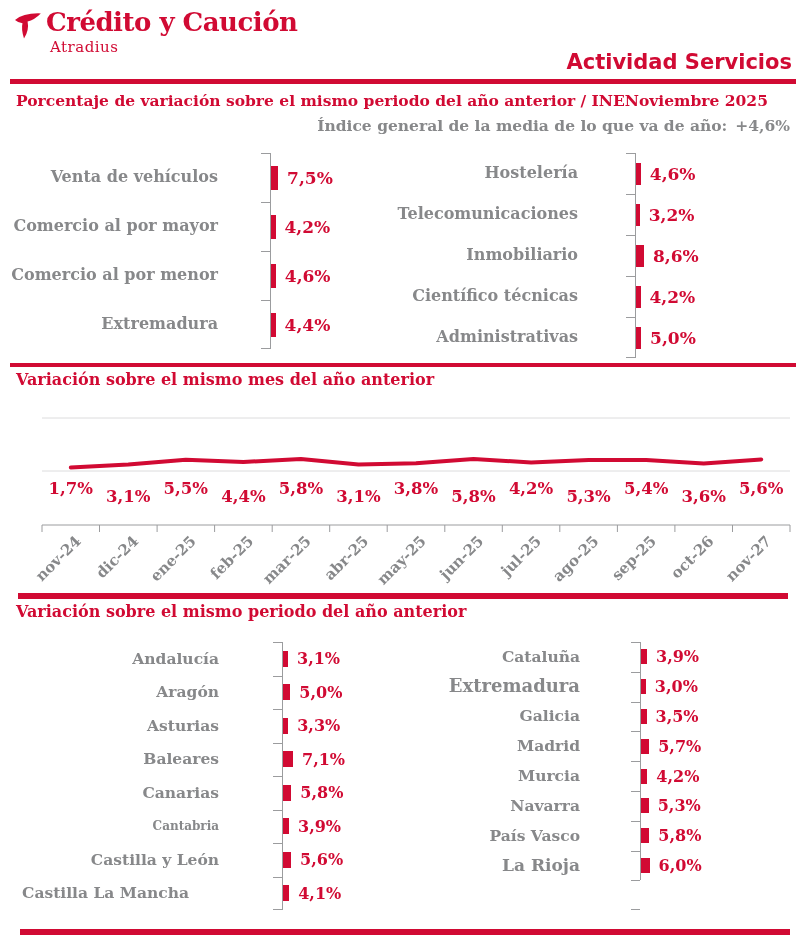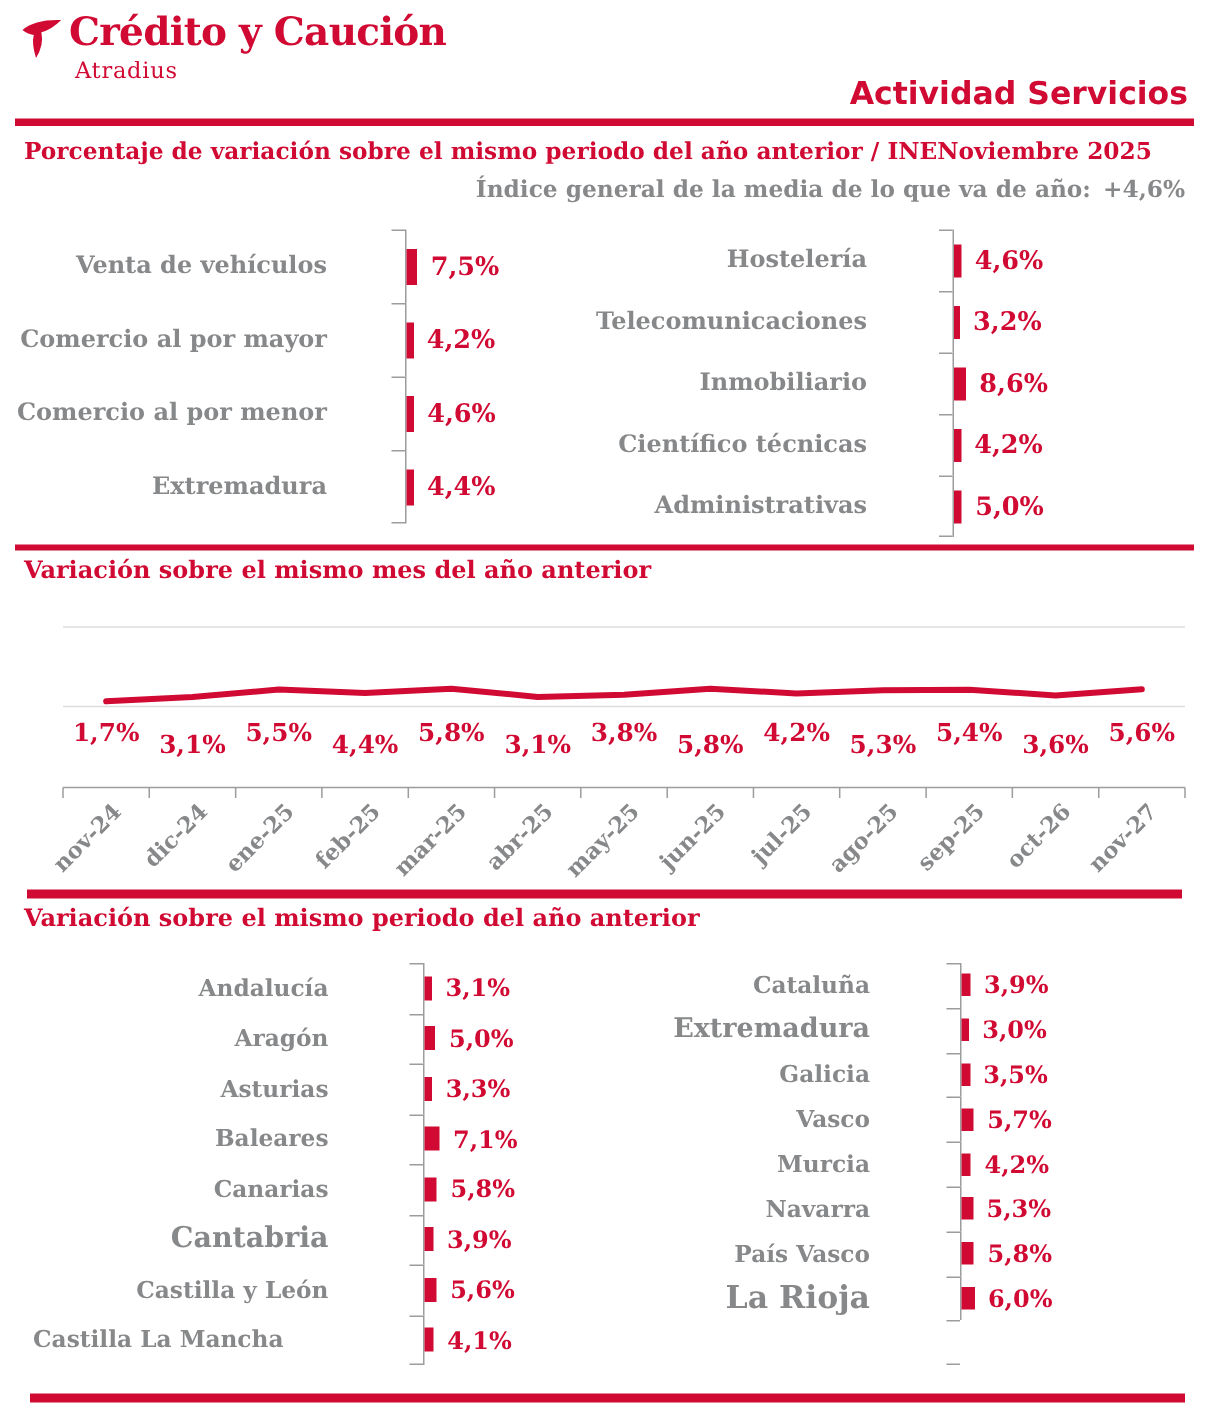--- a/index.html
+++ b/index.html
@@ -251,21 +251,21 @@
         </div>
       </div>
       <div class="bar-row" style="height: 33.5px;">
         <div class="bar-label" style="width: 272px; padding-right: 63px; font-size: 15.5px;">Canarias</div>
         <div class="bar-area">
           <div class="bar" style="width: 8.3px; height: 16px;"></div>
           <span class="bar-value" style="font-size: 16px;">5,8%</span>
         </div>
       </div>
       <div class="bar-row" style="height: 33.5px;">
-        <div class="bar-label" style="width: 272px; padding-right: 63px; font-size: 19px;">Cantabria</div>
+        <div class="bar-label" style="width: 272px; padding-right: 63px; font-size: 12px;">Cantabria</div>
         <div class="bar-area">
           <div class="bar" style="width: 6px; height: 16px;"></div>
           <span class="bar-value" style="font-size: 16px;">3,9%</span>
         </div>
       </div>
       <div class="bar-row" style="height: 33.5px;">
         <div class="bar-label" style="width: 272px; padding-right: 63px; font-size: 15.5px;">Castilla y León</div>
         <div class="bar-area">
           <div class="bar" style="width: 8.1px; height: 16px;"></div>
           <span class="bar-value" style="font-size: 16px;">5,6%</span>
@@ -304,21 +304,21 @@
         </div>
       </div>
       <div class="bar-row" style="height: 29.8px;">
         <div class="bar-label" style="width: 240px; padding-right: 60px; font-size: 15.5px;">Galicia</div>
         <div class="bar-area">
           <div class="bar" style="width: 5.5px; height: 15px;"></div>
           <span class="bar-value" style="font-size: 16px;">3,5%</span>
         </div>
       </div>
       <div class="bar-row" style="height: 29.8px;">
-        <div class="bar-label" style="width: 240px; padding-right: 60px; font-size: 15.5px;">Vasco</div>
+        <div class="bar-label" style="width: 240px; padding-right: 60px; font-size: 15.5px;">Madrid</div>
         <div class="bar-area">
           <div class="bar" style="width: 8.2px; height: 15px;"></div>
           <span class="bar-value" style="font-size: 16px;">5,7%</span>
         </div>
       </div>
       <div class="bar-row" style="height: 29.8px;">
         <div class="bar-label" style="width: 240px; padding-right: 60px; font-size: 15.5px;">Murcia</div>
         <div class="bar-area">
           <div class="bar" style="width: 6.3px; height: 15px;"></div>
           <span class="bar-value" style="font-size: 16px;">4,2%</span>
@@ -332,21 +332,21 @@
         </div>
       </div>
       <div class="bar-row" style="height: 29.8px;">
         <div class="bar-label" style="width: 240px; padding-right: 60px; font-size: 15.5px;">País Vasco</div>
         <div class="bar-area">
           <div class="bar" style="width: 8.3px; height: 15px;"></div>
           <span class="bar-value" style="font-size: 16px;">5,8%</span>
         </div>
       </div>
       <div class="bar-row" style="height: 29.8px;">
-        <div class="bar-label" style="width: 240px; padding-right: 60px; font-size: 21px;">La Rioja</div>
+        <div class="bar-label" style="width: 240px; padding-right: 60px; font-size: 17px;">La Rioja</div>
         <div class="bar-area">
           <div class="bar" style="width: 8.6px; height: 15px;"></div>
           <span class="bar-value" style="font-size: 16px;">6,0%</span>
         </div>
       </div>
       <div class="axis-tick" style="left: 231px; top: 0px;"></div>
       <div class="axis-tick" style="left: 231px; top: 29.8px;"></div>
       <div class="axis-tick" style="left: 231px; top: 59.6px;"></div>
       <div class="axis-tick" style="left: 231px; top: 89.4px;"></div>
       <div class="axis-tick" style="left: 231px; top: 119.2px;"></div>

